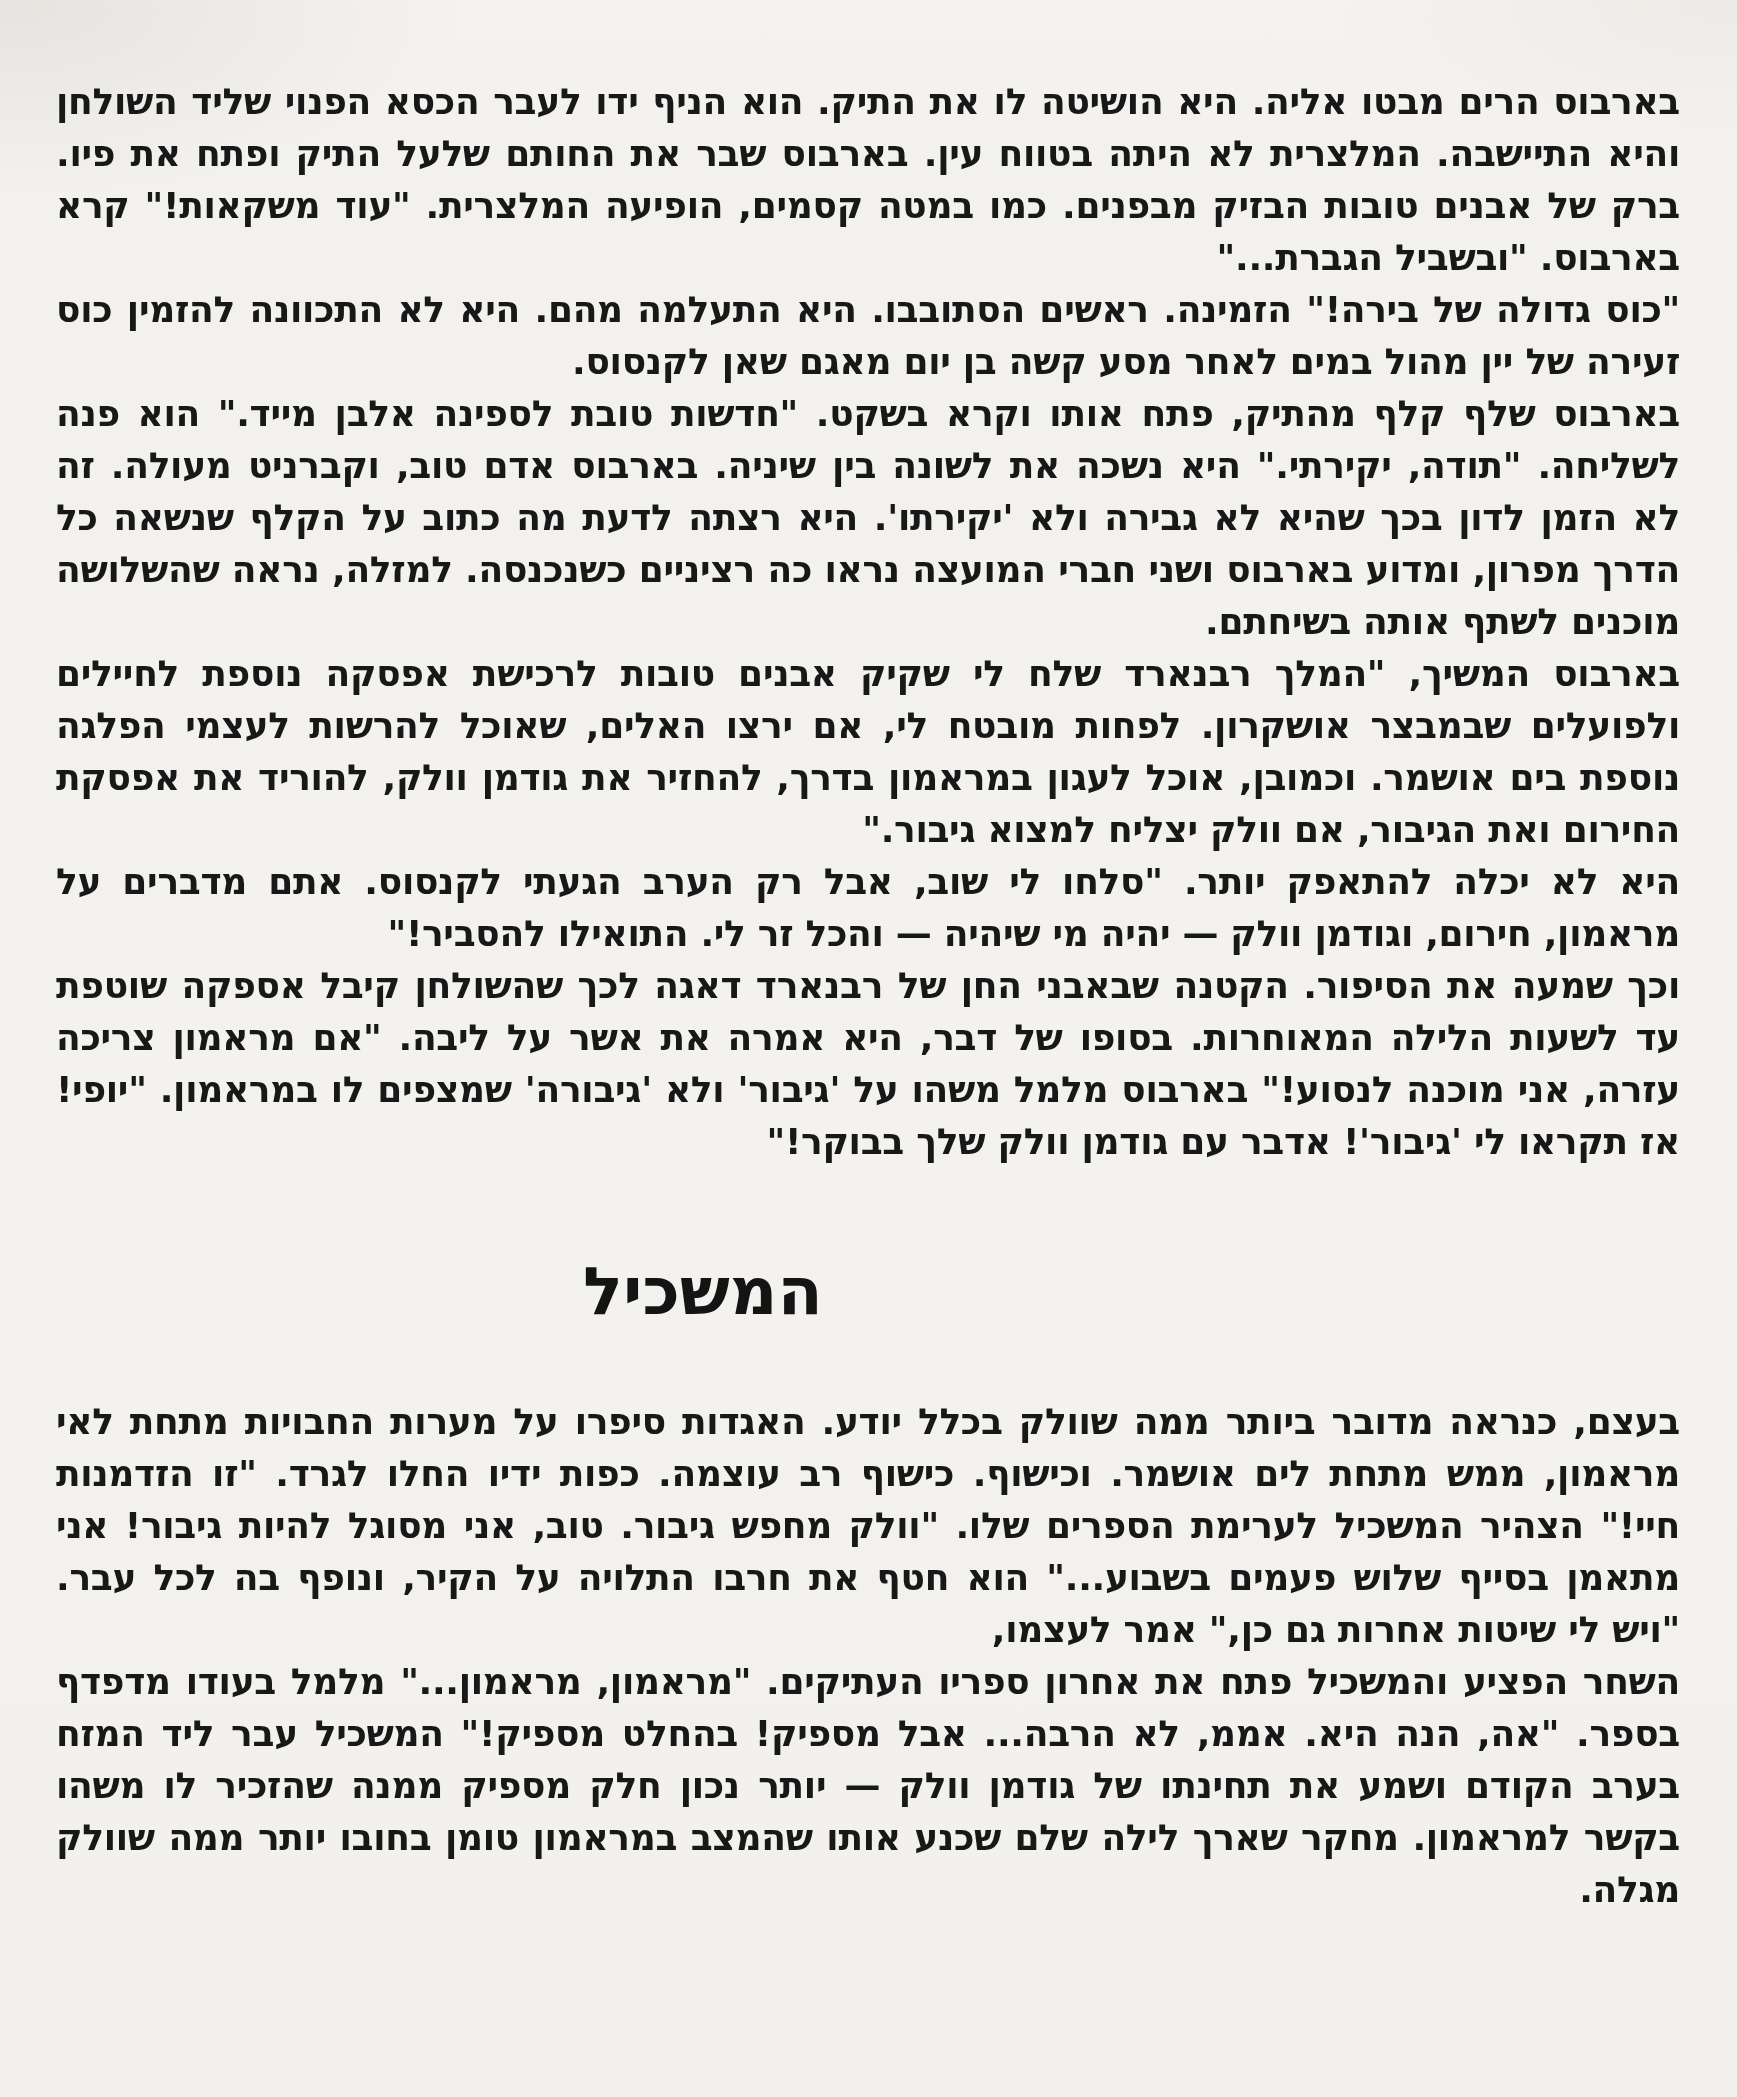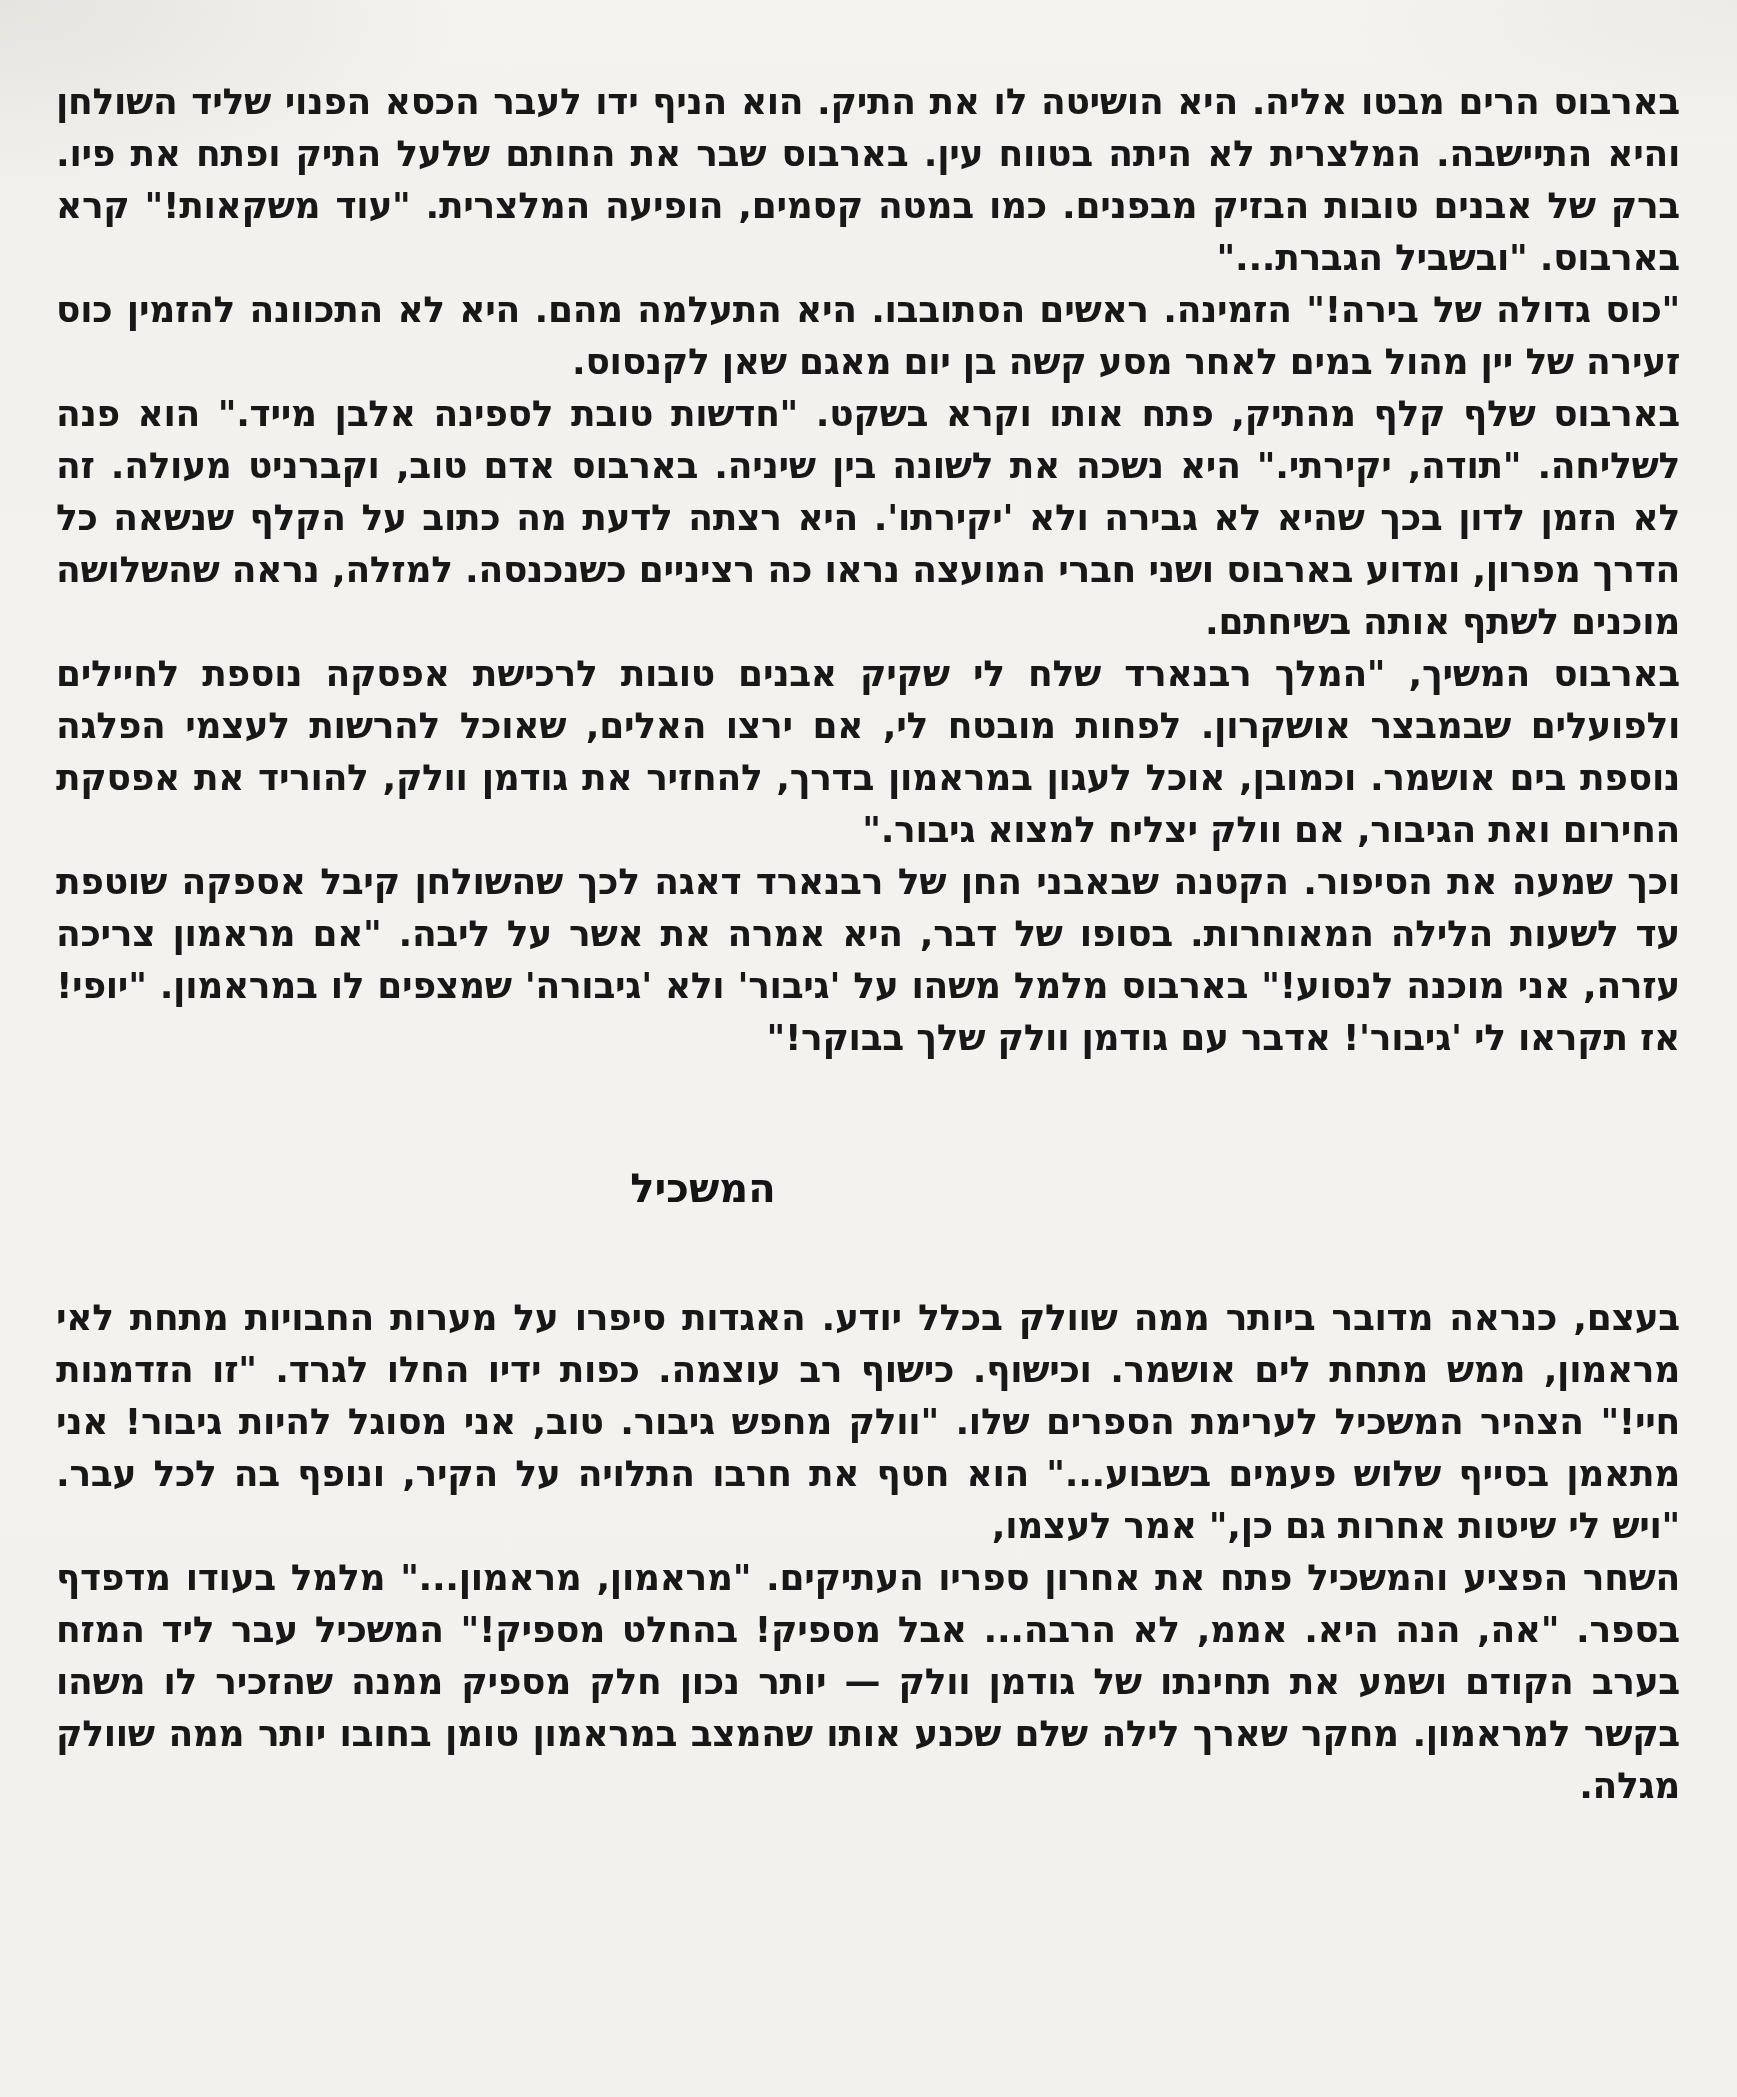--- a/index.html
+++ b/index.html
@@ -37,40 +37,41 @@
     color: #181818;
     text-align: justify;
     text-justify: inter-word;
     letter-spacing: -0.3px;
   }
   .chapter-heading {
     margin: 96px 0 76px 0;
     text-align: center;
     font-family: "DejaVu Sans", sans-serif;
     font-weight: 700;
-    font-size: 40px;
+    font-size: 66px;
     line-height: 56px;
     color: #141414;
   }
   .chapter-heading .heading-inner {
     position: relative;
     right: 165px; 
     display: inline-block;
   }
 </style>
 </head>
 <body>
 
 <div class="page">
 
   <div class="text-block">
     <p>בארבוס הרים מבטו אליה. היא הושיטה לו את התיק. הוא הניף ידו לעבר הכסא הפנוי שליד השולחן והיא התיישבה. המלצרית לא היתה בטווח עין. בארבוס שבר את החותם שלעל התיק ופתח את פיו. ברק של אבנים טובות הבזיק מבפנים. כמו במטה קסמים, הופיעה המלצרית. "עוד משקאות!" קרא בארבוס. "ובשביל הגברת..."</p>
     <p>"כוס גדולה של בירה!" הזמינה. ראשים הסתובבו. היא התעלמה מהם. היא לא התכוונה להזמין כוס זעירה של יין מהול במים לאחר מסע קשה בן יום מאגם שאן לקנסוס.</p>
     <p>בארבוס שלף קלף מהתיק, פתח אותו וקרא בשקט. "חדשות טובת לספינה אלבן מייד." הוא פנה לשליחה. "תודה, יקירתי." היא נשכה את לשונה בין שיניה. בארבוס אדם טוב, וקברניט מעולה. זה לא הזמן לדון בכך שהיא לא גבירה ולא 'יקירתו'. היא רצתה לדעת מה כתוב על הקלף שנשאה כל הדרך מפרון, ומדוע בארבוס ושני חברי המועצה נראו כה רציניים כשנכנסה. למזלה, נראה שהשלושה מוכנים לשתף אותה בשיחתם.</p>
     <p>בארבוס המשיך, "המלך רבנארד שלח לי שקיק אבנים טובות לרכישת אפסקה נוספת לחיילים ולפועלים שבמבצר אושקרון. לפחות מובטח לי, אם ירצו האלים, שאוכל להרשות לעצמי הפלגה נוספת בים אושמר. וכמובן, אוכל לעגון במראמון בדרך, להחזיר את גודמן וולק, להוריד את אפסקת החירום ואת הגיבור, אם וולק יצליח למצוא גיבור."</p>
+    <p>היא לא יכלה להתאפק יותר. "סלחו לי שוב, אבל רק הערב הגעתי לקנסוס. אתם מדברים על מראמון, חירום, וגודמן וולק — יהיה מי שיהיה — והכל זר לי. התואילו להסביר!"</p>
     <p>וכך שמעה את הסיפור. הקטנה שבאבני החן של רבנארד דאגה לכך שהשולחן קיבל אספקה שוטפת עד לשעות הלילה המאוחרות. בסופו של דבר, היא אמרה את אשר על ליבה. "אם מראמון צריכה עזרה, אני מוכנה לנסוע!" בארבוס מלמל משהו על 'גיבור' ולא 'גיבורה' שמצפים לו במראמון. "יופי! אז תקראו לי 'גיבור'! אדבר עם גודמן וולק שלך בבוקר!"</p>
   </div>
 
   <h1 class="chapter-heading">
     <span class="heading-inner">המשכיל</span>
   </h1>
 
   <div class="text-block">
     <p>בעצם, כנראה מדובר ביותר ממה שוולק בכלל יודע. האגדות סיפרו על מערות החבויות מתחת לאי מראמון, ממש מתחת לים אושמר. וכישוף. כישוף רב עוצמה. כפות ידיו החלו לגרד. "זו הזדמנות חיי!" הצהיר המשכיל לערימת הספרים שלו. "וולק מחפש גיבור. טוב, אני מסוגל להיות גיבור! אני מתאמן בסייף שלוש פעמים בשבוע..." הוא חטף את חרבו התלויה על הקיר, ונופף בה לכל עבר. "ויש לי שיטות אחרות גם כן," אמר לעצמו,</p>
     <p>השחר הפציע והמשכיל פתח את אחרון ספריו העתיקים. "מראמון, מראמון..." מלמל בעודו מדפדף בספר. "אה, הנה היא. אממ, לא הרבה... אבל מספיק! בהחלט מספיק!" המשכיל עבר ליד המזח בערב הקודם ושמע את תחינתו של גודמן וולק — יותר נכון חלק מספיק ממנה שהזכיר לו משהו בקשר למראמון. מחקר שארך לילה שלם שכנע אותו שהמצב במראמון טומן בחובו יותר ממה שוולק מגלה.</p>

